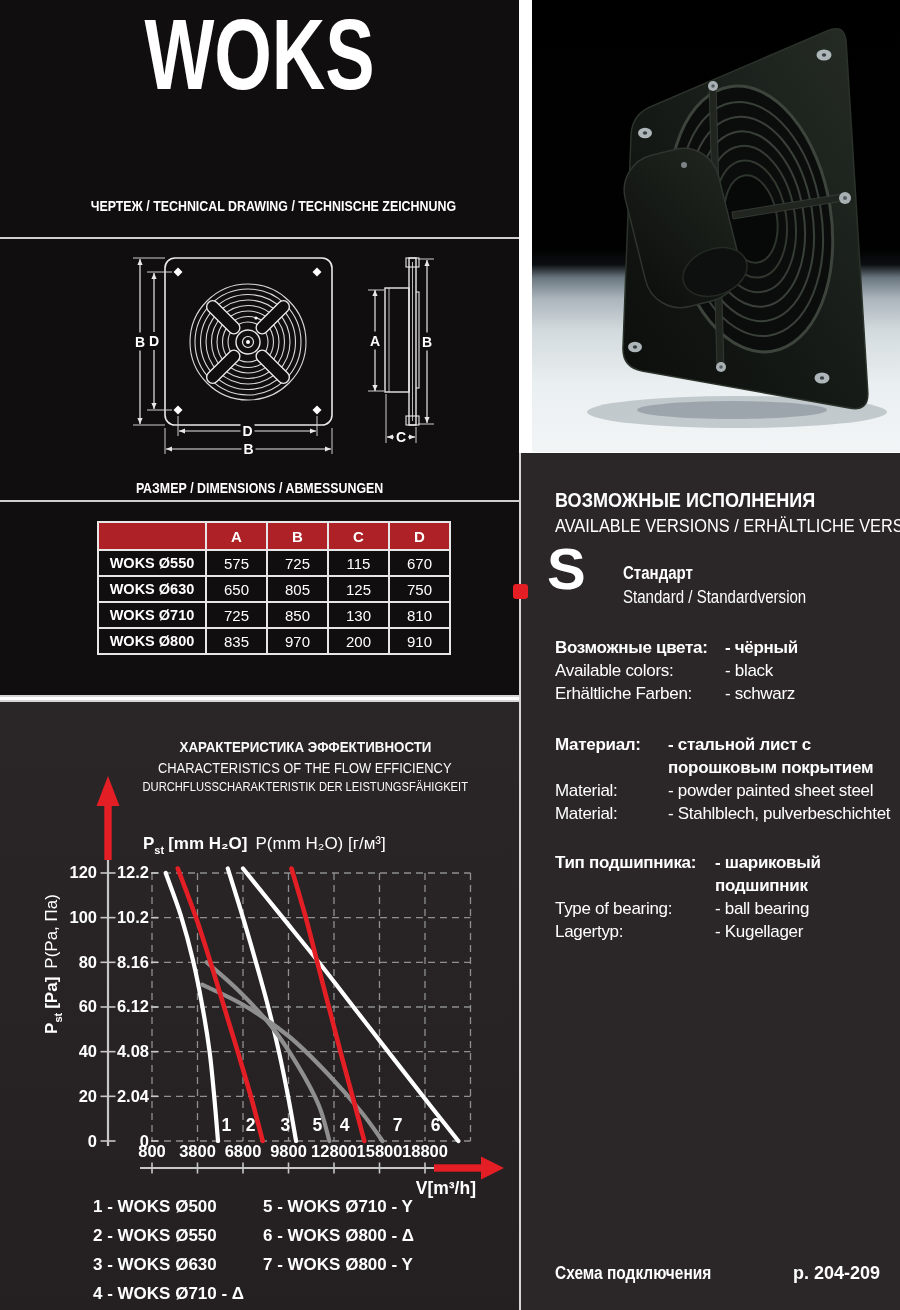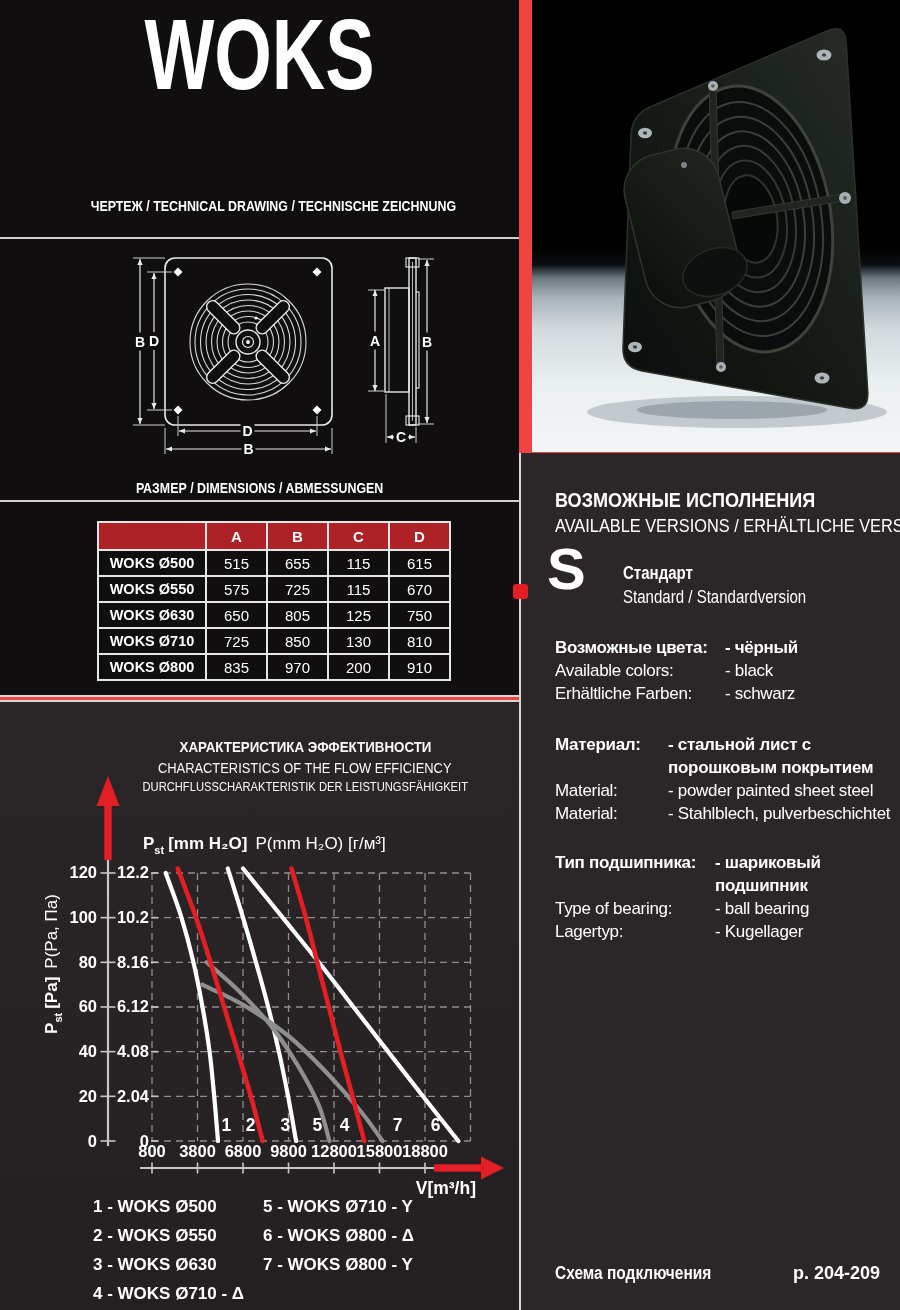--- a/index.html
+++ b/index.html
@@ -1,16 +1,16 @@
 <!DOCTYPE html>
 <html><head>
 <meta charset="utf-8">
 <style>
   html,body{margin:0;padding:0;background:#000;}
-  #page{position:relative;width:900px;height:1310px;background:#ef4444;overflow:hidden;
+  #page{position:relative;width:900px;height:1310px;background:#ffffff;overflow:hidden;
         font-family:"Liberation Sans",sans-serif;color:#fff;}
   
   #block-top{position:absolute;left:0;top:0;width:519px;height:695px;background:#110e0f;
              border-bottom:2px solid #d6d6d6;}
   .ctr{position:absolute;left:0;width:519px;text-align:center;white-space:nowrap;}
   .cx{display:inline-block;transform:scaleX(.8);}
   #woks-title{top:-2px;font-size:100px;font-weight:bold;line-height:112px;}
   #woks-title .cx{transform:scaleX(.74);}
   #size-range{top:100px;font-size:28px;font-weight:bold;line-height:40px;}
   #size-range .cx{transform:scaleX(.74);}
@@ -178,27 +178,20 @@
           <tr>
             <th></th>
             <th>A</th>
             <th>B</th>
             <th>C</th>
             <th>D</th>
           </tr>
         </thead>
         <tbody>
           <tr>
-            <th>WOKS Ø500</th>
-            <td>515</td>
-            <td>655</td>
-            <td>115</td>
-            <td>615</td>
-          </tr>
-          <tr>
             <th>WOKS Ø550</th>
             <td>575</td>
             <td>725</td>
             <td>115</td>
             <td>670</td>
           </tr>
           <tr>
             <th>WOKS Ø630</th>
             <td>650</td>
             <td>805</td>

